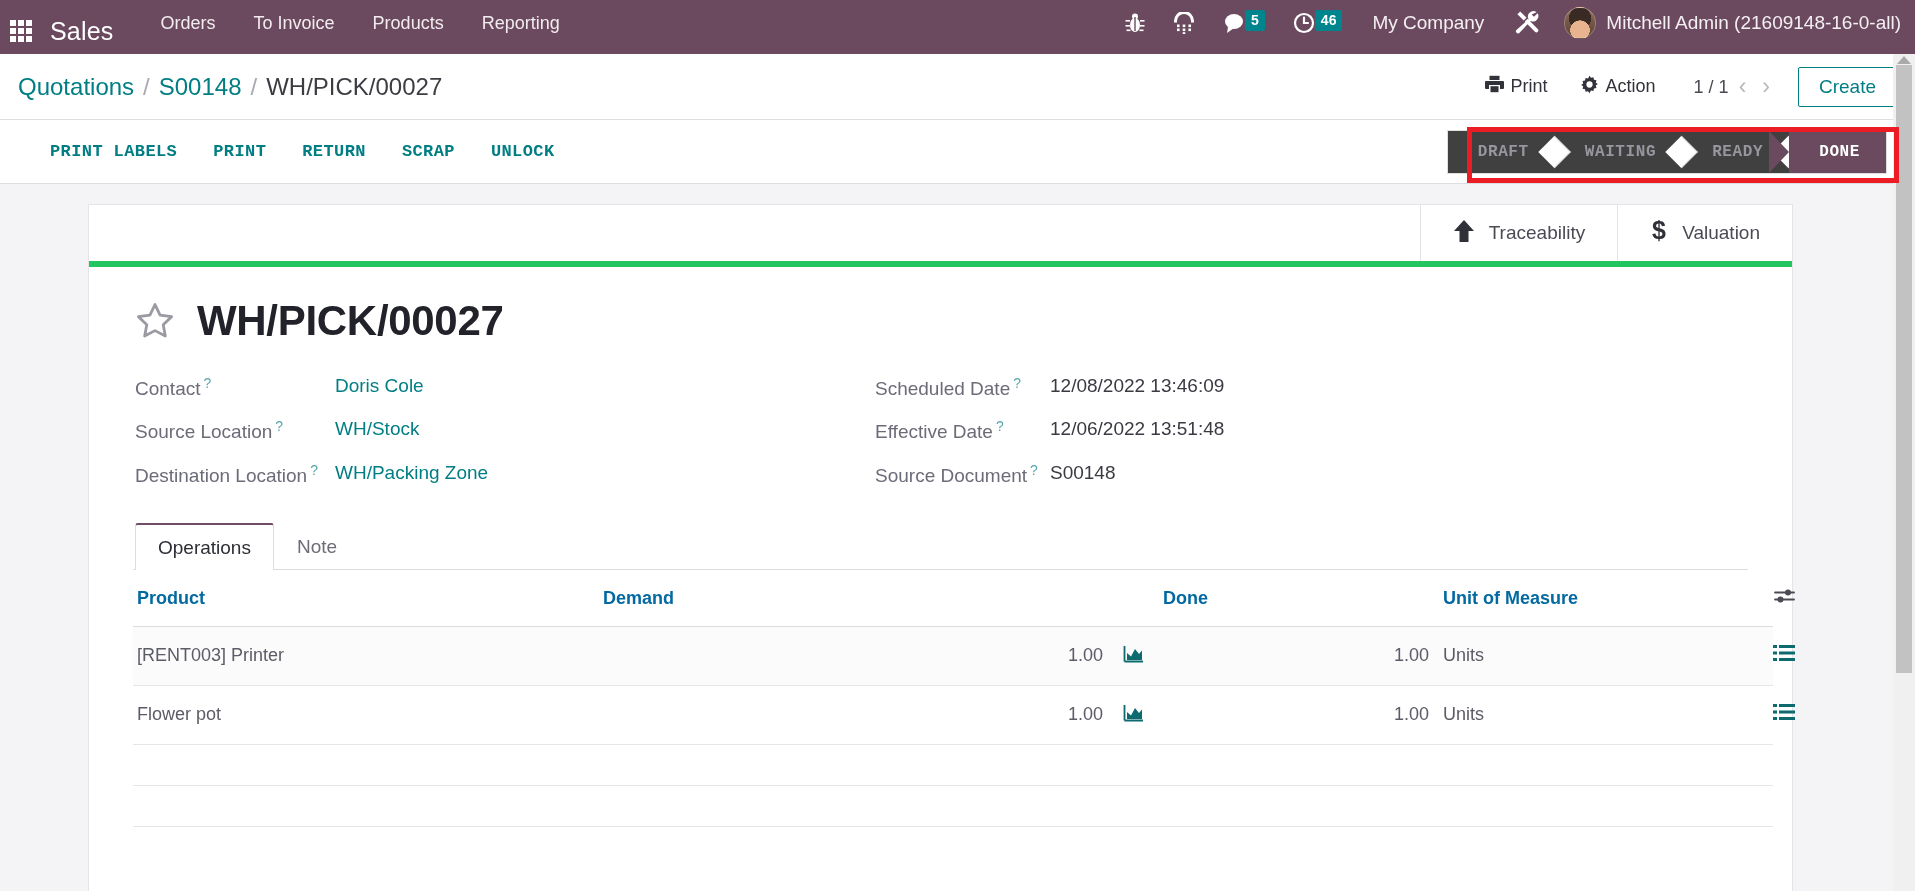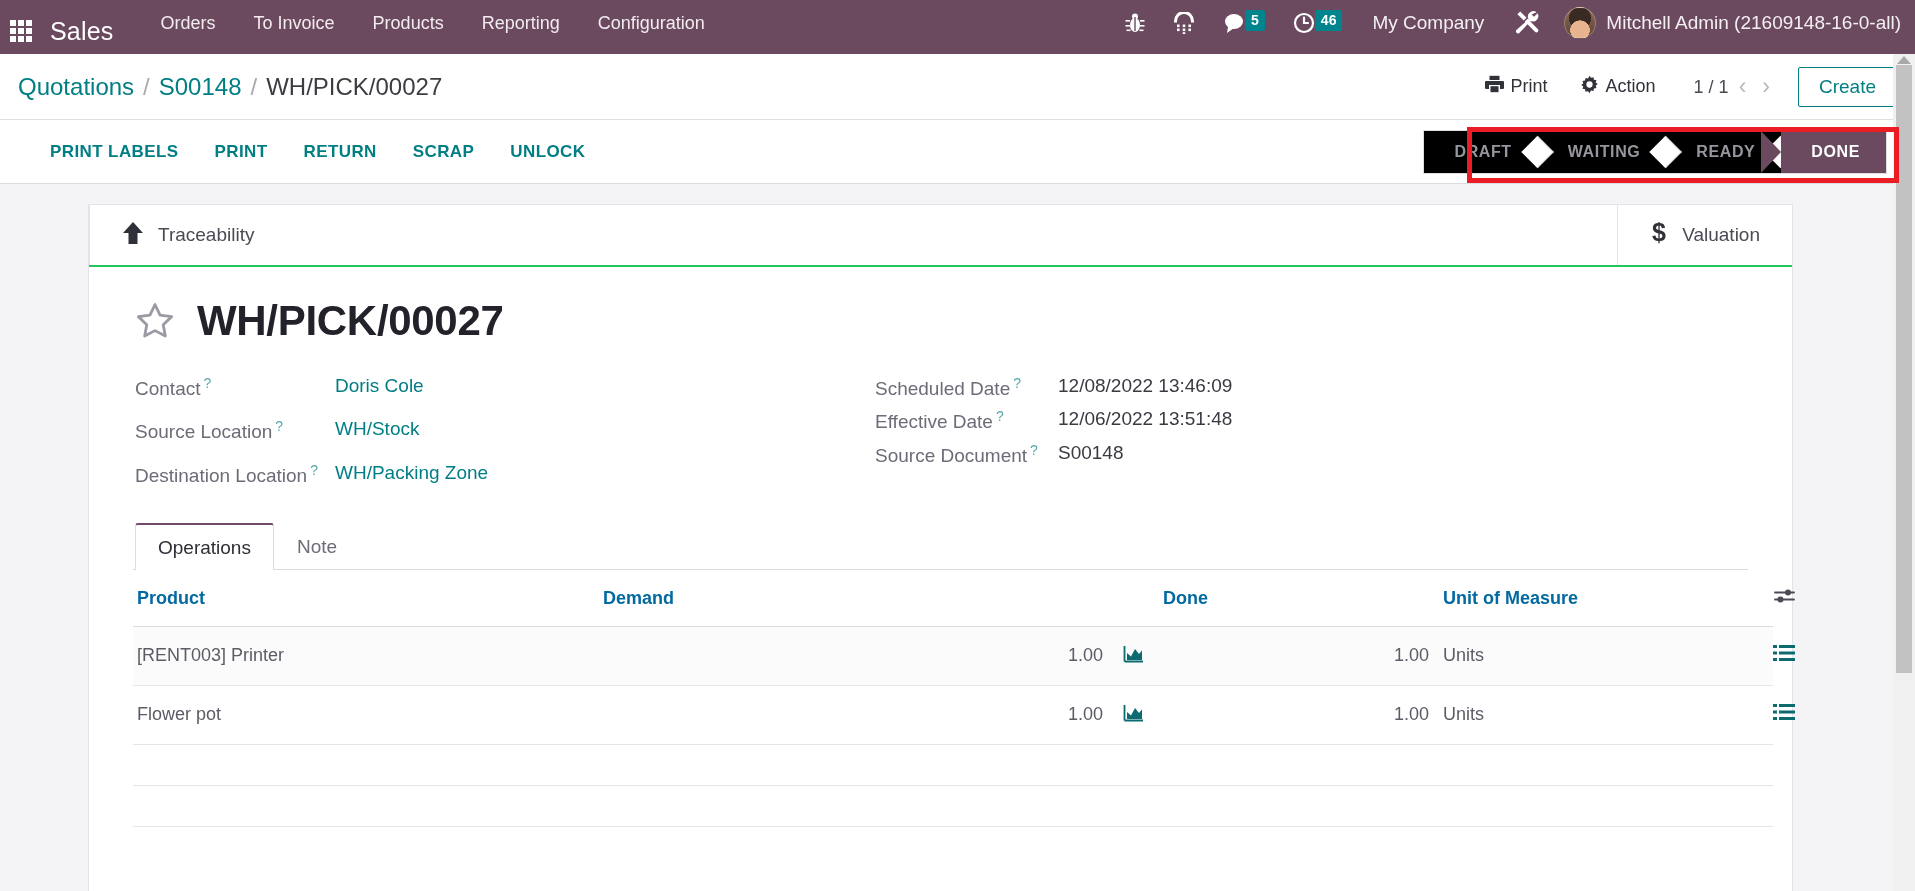--- a/index.html
+++ b/index.html
@@ -154,20 +154,21 @@
 
   
   .action-bar {
     background: #fff;
     border-bottom: 1px solid #dcdce1;
     height: 64px;
     display: flex;
     align-items: center;
     padding-left: 32px;
     position: relative;
+    font-family: Liberation Mono, monospace;
   }
   .act-btn {
     color: #017e84;
     font-size: 17px;
     font-weight: 600;
     letter-spacing: .4px;
     padding: 0 18px;
     cursor: pointer;
     white-space: nowrap;
   }
@@ -182,21 +183,21 @@
   }
   .st {
     position: relative;
     display: flex;
     align-items: center;
     padding: 0 26px 0 30px;
     font-size: 16px;
     font-weight: 700;
     letter-spacing: .6px;
     color: #96969e;
-    background: #000000;
+    background: #404040;
     cursor: pointer;
     white-space: nowrap;
   }
   .st:not(:last-child)::after {
     content: "";
     position: absolute;
     right: -11px; top: 50%;
     width: 22px; height: 22px;
     transform: translateY(-50%) rotate(45deg);
     border-top: 1px solid #dededf;
@@ -237,22 +238,22 @@
     overflow: hidden;
   }
   .sheet {
     background: #fff;
     border: 1px solid #e3e3e8;
     max-width: 1705px;
     min-height: 700px;
   }
   .smart-bar {
     display: flex;
-    justify-content: space-between;
-    border-bottom: 2px solid #22c55e;
+    justify-content: flex-end;
+    border-bottom: 6px solid #22c55e;
     height: 62px;
   }
   .smart-btn {
     display: flex;
     align-items: center;
     gap: 14px;
     padding: 0 32px;
     border-left: 1px solid #e3e3e8;
     font-size: 19px;
     color: #4b4b55;
@@ -269,21 +270,21 @@
     letter-spacing: -.3px;
   }
 
   .form-grid {
     display: grid;
     grid-template-columns: 740px 1fr;
     gap: 0 0;
     padding-left: 2px;
   }
   .fgroup { display: grid; grid-template-columns: 200px 1fr; row-gap: 18px; align-content: start; }
-  .fgroup.right { grid-template-columns: 175px 1fr; gap: 8px; }
+  .fgroup.right { grid-template-columns: 175px 1fr; }
   .flabel {
     font-size: 19px;
     color: #6c6c78;
     white-space: nowrap;
     padding-right: 10px;
   }
   .flabel sup { color: #59a7ac; font-size: 14px; margin-left: 3px; cursor: pointer; }
   .fvalue-link { font-size: 19px; color: #017e84; cursor: pointer; white-space: nowrap; }
   .fvalue { font-size: 19px; color: #3a3a43; white-space: nowrap; }
 
@@ -375,21 +376,20 @@
       <i></i>
       <i></i>
       <i></i>
   </div>
   <div class="brand">Sales</div>
   <div class="nav-menu">
     <div class="nav-item">Orders</div>
     <div class="nav-item">To Invoice</div>
     <div class="nav-item">Products</div>
     <div class="nav-item">Reporting</div>
-    <div class="nav-item">Configuration</div>
   </div>
 
   <div class="nav-right">
     <div class="nav-icon">
       <svg width="20" height="22" viewBox="0 0 20 22" fill="#fff" aria-hidden="true">
         <ellipse cx="10" cy="13" rx="5" ry="7"></ellipse>
         <circle cx="10" cy="4.6" r="3"></circle>
         <rect x="9.3" y="5" width="1.4" height="14" fill="#6b4a5f"></rect>
         <rect x="0.5" y="8" width="4.5" height="1.6"></rect>
         <rect x="15" y="8" width="4.5" height="1.6"></rect>

